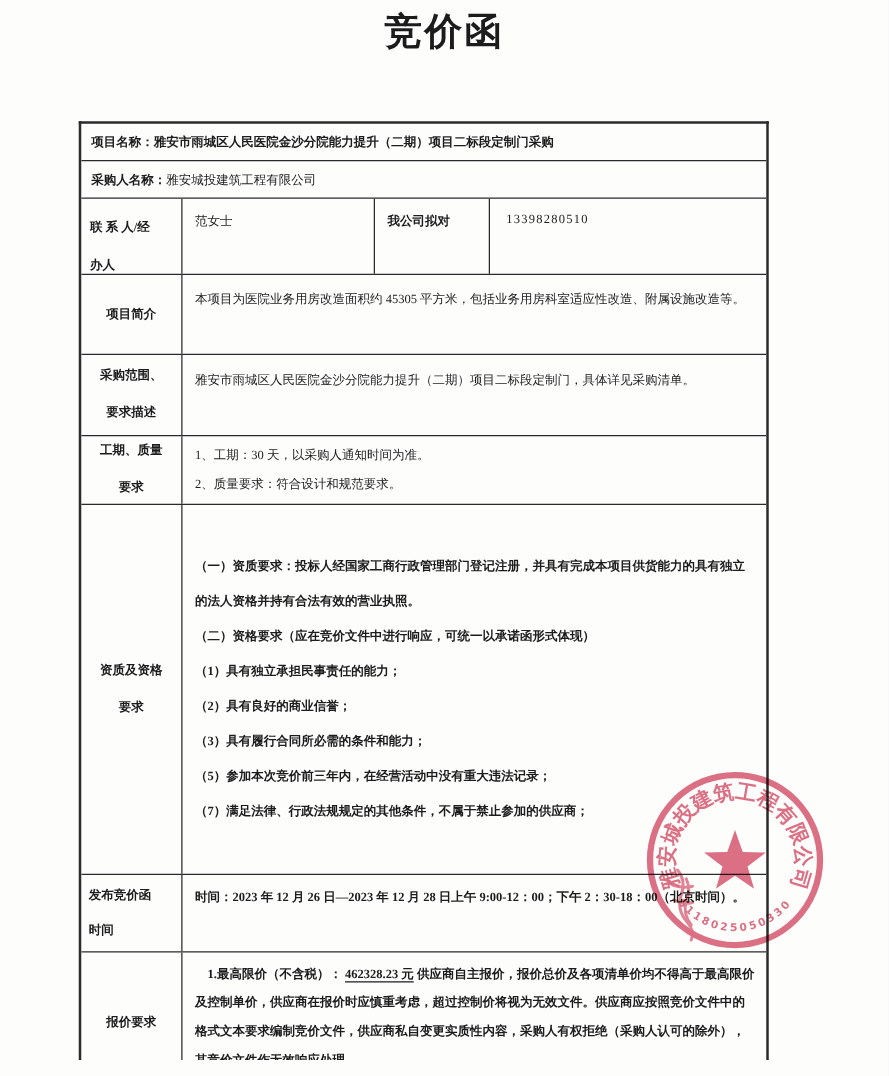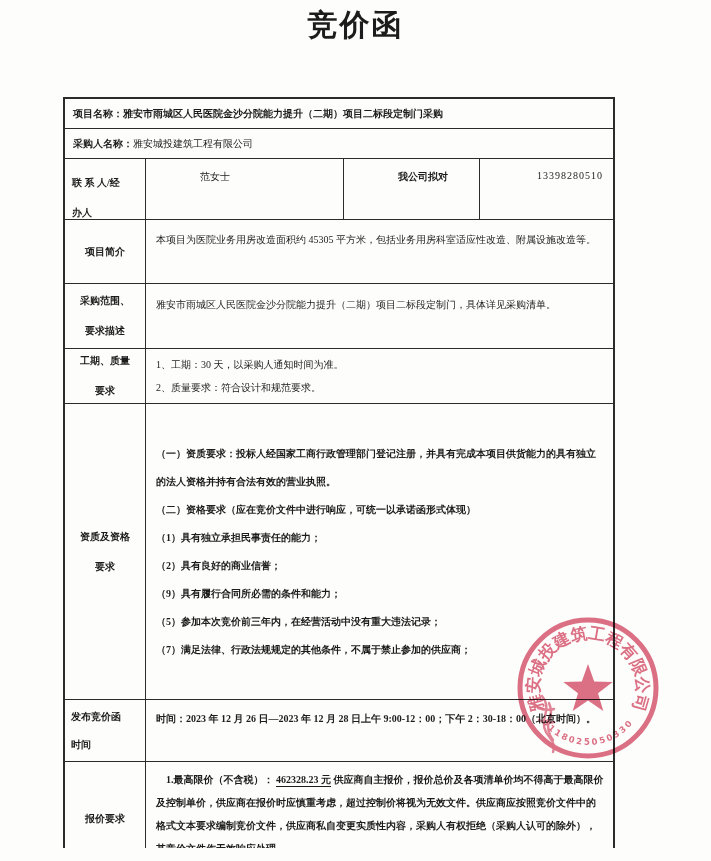--- a/index.html
+++ b/index.html
@@ -37,21 +37,21 @@
     border-right:1.5px solid #2b2b2b;
     display:flex; align-items:center; justify-content:center;
     text-align:center; font-weight:bold;
     white-space:pre-line; line-height:30px; padding:2px 3px;
   }
   .content-cell { flex:1 1 auto; padding:4px 8px 4px 10px; display:flex; flex-direction:column; justify-content:center; }
   .fullrow-cell { flex:1 1 auto; padding:2px 8px; display:flex; align-items:center; }
   .bold { font-weight:bold; }
   .lh28 { line-height:28px; }
   .lh23 { line-height:23px; }
-  .row-contact { height:61px;gap:44px; }
+  .row-contact { height:61px; }
   .row-contact .cell { align-items:flex-start; padding-top:11px; }
   .contact-name-cell { width:154px; flex:0 0 154px; border-right:1.5px solid #2b2b2b; padding:11px 6px 0 10px; }
   .contact-way-cell  { width:92px;  flex:0 0 92px;  border-right:1.5px solid #2b2b2b; padding:11px 4px 0 10px; font-weight:bold; }
   .contact-phone-cell{ flex:1 1 auto; padding:11px 6px 0 13px; letter-spacing:1px; }
   .row-contact .label-cell { align-items:flex-start; justify-content:flex-start; text-align:left; padding:9px 2px 0 7px; line-height:30px; }
   .qual p, .quote p { margin:0; }
   .quote p { text-indent:1em; }
   
   .stamp {
     position:absolute; left:508px; top:608px; width:160px; height:160px;
@@ -111,21 +111,21 @@
     </div>
 
     <div class="t-row" style="height:296px">
       <div class="cell label-cell">资质及资格
 要求</div>
       <div class="cell content-cell lh28 bold qual">
         <p>（一）资质要求：投标人经国家工商行政管理部门登记注册，并具有完成本项目供货能力的具有独立的法人资格并持有合法有效的营业执照。</p>
         <p>（二）资格要求（应在竞价文件中进行响应，可统一以承诺函形式体现）</p>
         <p>（1）具有独立承担民事责任的能力；</p>
         <p>（2）具有良好的商业信誉；</p>
-        <p>（9）具有履行合同所必需的条件和能力；</p>
+        <p>（3）具有履行合同所必需的条件和能力；</p>
         <p>（5）参加本次竞价前三年内，在经营活动中没有重大违法记录；</p>
         <p>（7）满足法律、行政法规规定的其他条件，不属于禁止参加的供应商；</p>
       </div>
     </div>
 
     <div class="t-row" style="height:62px">
       <div class="cell label-cell" style="justify-content:flex-start;text-align:left;padding-left:6px;line-height:28px;">发布竞价函
 时间</div>
       <div class="cell content-cell lh28 bold" style="display:block;padding-top:5px;">时间：2023 年 12 月 26 日—2023 年 12 月 28 日上午 9:00-12：00；下午 2：30-18：00（北京时间）。</div>
     </div>

